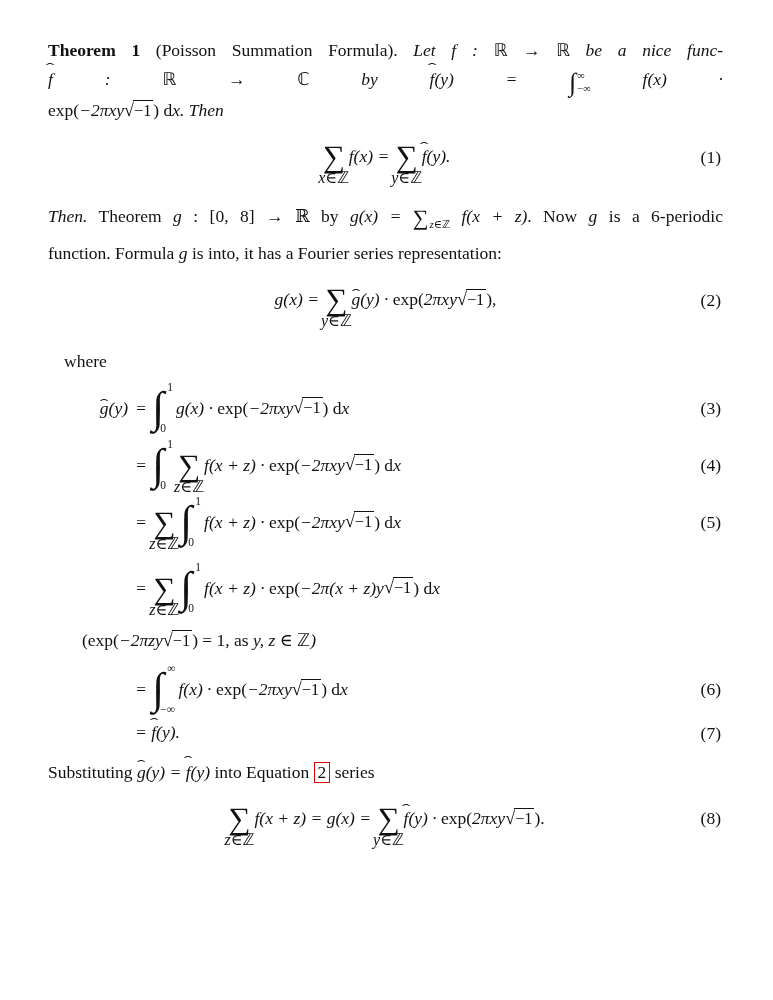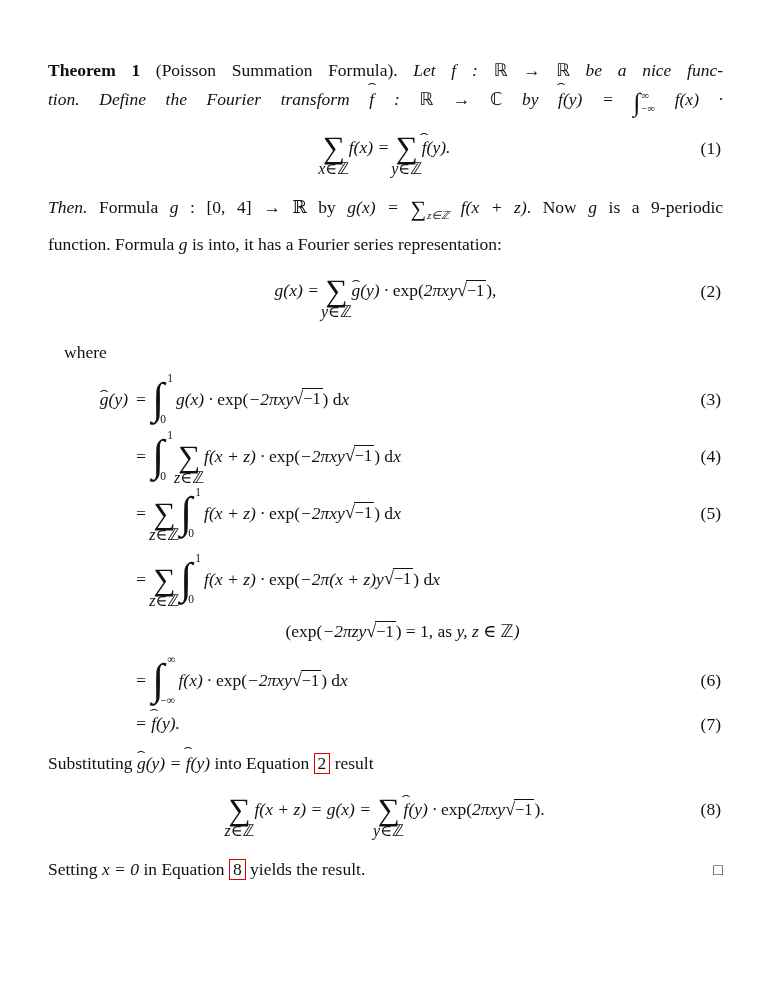--- a/index.html
+++ b/index.html
@@ -1,18 +1,18 @@
 <!DOCTYPE html>
 <html><head>
 <meta charset="utf-8">
 <style>
   html,body{margin:0;padding:0;background:#ffffff;}
   .page{width:773px;height:1000px;background:#ffffff;color:#111111;
         font-family:"Liberation Serif","DejaVu Serif","DejaVu Sans",serif;overflow:hidden;position:relative;}
-  .content{padding:56px 50px 0 48px;font-size:17.5px;}
+  .content{padding:36px 50px 0 48px;font-size:17.5px;}
   .para{line-height:29px;}
   .jline{display:block;text-align:justify;text-align-last:justify;}
   .lline{display:block;}
   .it{font-style:italic;}
   .up{font-style:normal;}
   .bf{font-weight:bold;font-style:normal;}
   .mi{font-style:italic;white-space:pre;}
   .mu{font-style:normal;white-space:pre;}
 
   
@@ -21,21 +21,21 @@
             font-style:normal;font-size:0.82em;line-height:1;top:-0.30em;}
   .hat.lo .acc{top:-0.02em;}
 
   
   .sqrt{white-space:nowrap;font-style:normal;}
   .sqrt .rad{font-size:1.04em;}
   .sqrt .rdc{display:inline-block;border-top:1.4px solid currentColor;font-size:0.93em;
              line-height:1.25;padding:0 2px 0 1px;margin-left:-1px;}
 
   
-  .isum{white-space:nowrap;font-family:Liberation Serif, serif;}
+  .isum{white-space:nowrap;}
   .isum .op{font-size:22px;font-style:normal;vertical-align:-3px;line-height:1;}
   .isum .ss{font-size:11px;font-style:italic;vertical-align:-6px;margin-left:1px;}
   .iint{display:inline-flex;align-items:center;vertical-align:-6px;line-height:1;}
   .iint .op{font-size:26px;font-style:normal;line-height:1;}
   .iint .lims{display:inline-flex;flex-direction:column;font-size:10.5px;font-style:normal;
               line-height:1.2;margin-left:1px;}
 
   
   .bsum{position:relative;display:inline-block;margin:0 4px 0 2px;text-align:center;}
   .bsum .op{display:block;font-size:31px;font-style:normal;line-height:1;}
@@ -55,64 +55,65 @@
   .eq1m{margin:16px 0 30px;}
   .eq2m{margin:16px 0 32px;}
   .eq8m{margin:16px 0 30px;}
 
   
   .align{position:relative;margin-left:34px;margin-bottom:8px;}
   .arow{position:relative;display:flex;align-items:center;margin:5px 0;}
   .arow .lhs{width:46px;display:inline-flex;justify-content:flex-end;margin-right:7px;}
   .arow .rbody{display:flex;align-items:center;line-height:1.4;}
   .hangb{margin-bottom:14px;}
-  .note-row{justify-content:center;margin:4px 0 10px;}
+  .note-row{justify-content:flex-start;margin:4px 0 10px;}
 
   .wordline{margin:12px 16px 6px;line-height:29px;}
   .plain{margin:13px 0 2px;line-height:29px;}
   .lastline{display:flex;justify-content:space-between;align-items:baseline;margin-top:14px;line-height:29px;}
   .ref{display:inline-block;border:1.5px solid #dd0000;padding:0 3px;line-height:1.1;font-style:normal;}
   .qed{font-size:16px;}
 </style>
 </head>
 <body>
 
 <div class="page">
  <div class="content">
 
   <div class="para">
     <span class="jline"><span class="bf">Theorem 1</span><span class="up"> (Poisson Summation Formula). </span><span class="it">Let f : ℝ → ℝ be a nice func-</span></span>
-    <span class="jline"><span class="it">tion.  Define the Fourier transform </span><span class="hat"><span class="acc">ˆ</span><span>f</span></span><span class="it"> : ℝ → ℂ by </span><span class="hat"><span class="acc">ˆ</span><span>f</span></span><span class="it">(y) = </span><span class="iint">
+    <span class="jline"><span class="hat"><span class="acc">ˆ</span><span>f</span></span><span class="it"> : ℝ → ℂ by </span><span class="hat"><span class="acc">ˆ</span><span>f</span></span><span class="it">(y) = </span><span class="iint">
             <span class="op">∫</span>
             <span class="lims">
               <span class="u">∞</span>
               <span class="l">−∞</span>
             </span>
           </span><span class="it"> f(x) ·</span></span>
+    <span class="lline"><span class="mu">exp(</span><span class="mi">−2πxy</span><span class="sqrt"><span class="rad">√</span><span class="rdc">−1</span></span><span class="mu">) d</span><span class="mi">x</span><span class="it">.  Then</span></span>
   </div>
 
   <div class="eq eq1m">
     <div class="eqbody">
       <span class="bsum">
             <span class="op">∑</span>
             <span class="sub">x∈ℤ</span>
           </span>
       <span class="mi">f(x) = </span>
       <span class="bsum">
             <span class="op">∑</span>
             <span class="sub">y∈ℤ</span>
           </span>
       <span class="hat"><span class="acc">ˆ</span><span>f</span></span>
       <span class="mi">(y).</span>
     </div>
     <span class="tag">(1)</span>
   </div>
 
   <div class="para">
-    <span class="jline"><span class="it">Then.</span><span class="up"> Formula </span><span class="it">g</span><span class="up"> : [0, 4] → ℝ by </span><span class="it">g(x) = </span><span class="isum"><span class="op">∑</span><span class="ss">z∈ℤ</span></span><span class="it"> f(x + z)</span><span class="up">. Now </span><span class="it">g</span><span class="up"> is a 9-periodic</span></span>
+    <span class="jline"><span class="it">Then.</span><span class="up"> Theorem </span><span class="it">g</span><span class="up"> : [0, 8] → ℝ by </span><span class="it">g(x) = </span><span class="isum"><span class="op">∑</span><span class="ss">z∈ℤ</span></span><span class="it"> f(x + z)</span><span class="up">. Now </span><span class="it">g</span><span class="up"> is a 6-periodic</span></span>
     <span class="lline"><span class="up">function.  Formula </span><span class="it">g</span><span class="up"> is into, it has a Fourier series representation:</span></span>
   </div>
 
   <div class="eq eq2m">
     <div class="eqbody">
       <span class="mi">g(x) = </span>
       <span class="bsum">
             <span class="op">∑</span>
             <span class="sub">y∈ℤ</span>
           </span>
@@ -265,21 +266,21 @@
       <span class="rbody">
         <span class="mi">= </span>
         <span class="hat"><span class="acc">ˆ</span><span>f</span></span>
         <span class="mi">(y).</span>
       </span>
       <span class="tag">(7)</span>
     </div>
 
   </div>
 
-  <div class="plain"><span class="up">Substituting </span><span class="hat lo"><span class="acc">ˆ</span><span>g</span></span><span class="it">(y) = </span><span class="hat"><span class="acc">ˆ</span><span>f</span></span><span class="it">(y)</span><span class="up"> into Equation </span><span class="ref">2</span><span class="up"> result</span></div>
+  <div class="plain"><span class="up">Substituting </span><span class="hat lo"><span class="acc">ˆ</span><span>g</span></span><span class="it">(y) = </span><span class="hat"><span class="acc">ˆ</span><span>f</span></span><span class="it">(y)</span><span class="up"> into Equation </span><span class="ref">2</span><span class="up"> series</span></div>
 
   <div class="eq eq8m">
     <div class="eqbody">
       <span class="bsum">
             <span class="op">∑</span>
             <span class="sub">z∈ℤ</span>
           </span>
       <span class="mi">f(x + z) = g(x) = </span>
       <span class="bsum">
             <span class="op">∑</span>
@@ -288,19 +289,15 @@
       <span class="hat"><span class="acc">ˆ</span><span>f</span></span>
       <span class="mi">(y) · </span>
       <span class="mu">exp(</span>
       <span class="mi">2πxy</span>
       <span class="sqrt"><span class="rad">√</span><span class="rdc">−1</span></span>
       <span class="mu">).</span>
     </div>
     <span class="tag">(8)</span>
   </div>
 
-  <div class="lastline">
-    <span><span class="up">Setting </span><span class="it">x = 0</span><span class="up"> in Equation </span><span class="ref">8</span><span class="up"> yields the result.</span></span>
-    <span class="qed">□</span>
-  </div>
 
  </div>
 </div>
 
 </body></html>

